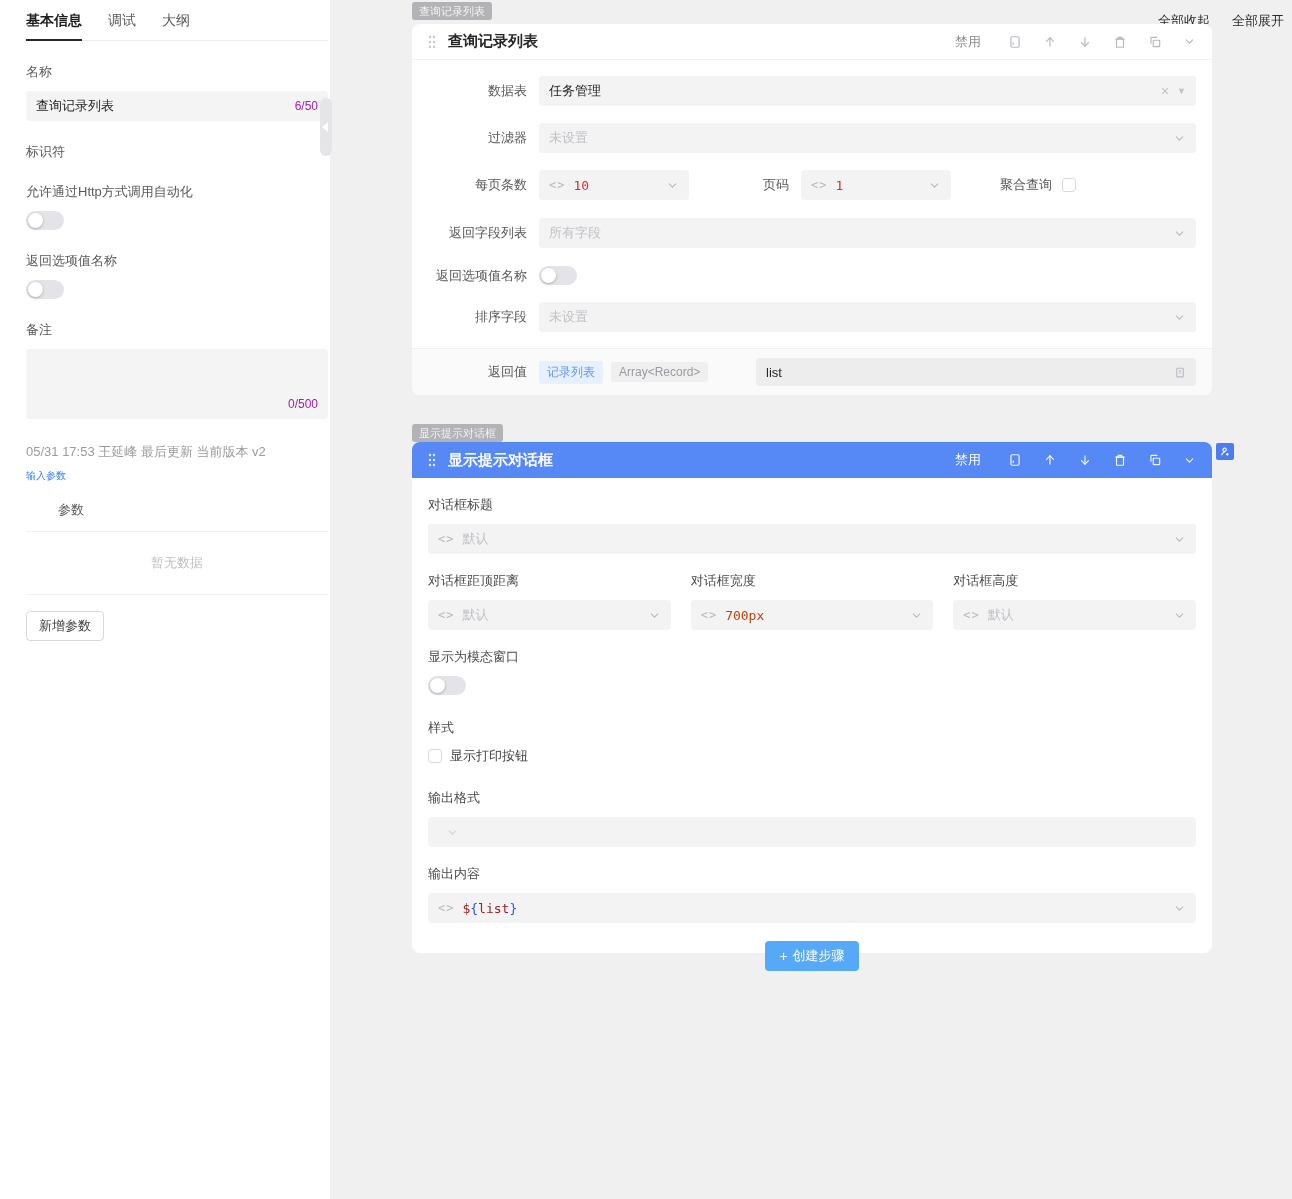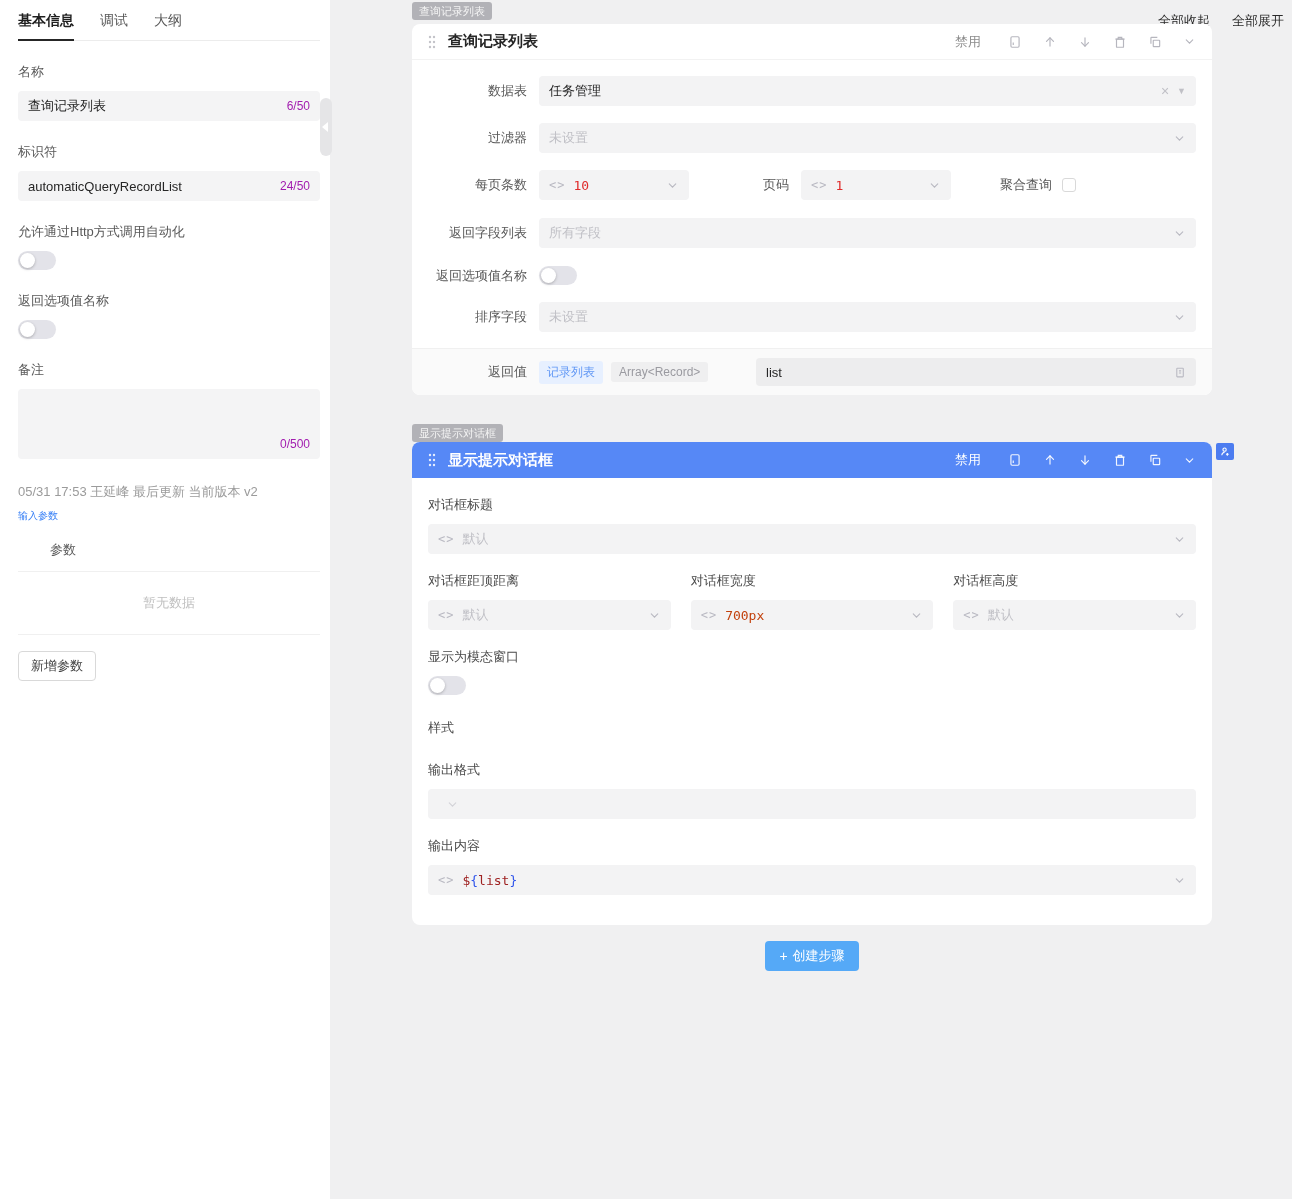--- a/index.html
+++ b/index.html
@@ -4,21 +4,21 @@
 <style>
   * { box-sizing: border-box; margin: 0; padding: 0; }
   html,body { width:1292px; height:1199px; }
   body {
     font-family: "Liberation Sans", "DejaVu Sans", sans-serif;
     font-size: 13px; color:#333; background:#fff; position:relative; overflow:hidden;
   }
   .mono { font-family:"DejaVu Sans Mono", monospace; }
 
   
-  .sidebar { position:absolute; left:4px; top:0; width:330px; height:100%; background:#fff; padding:0 14px; }
+  .sidebar { position:absolute; left:12px; top:0; width:330px; height:100%; background:#fff; padding:0 14px; }
   .tabs { display:flex; gap:26px; padding-top:12px; border-bottom:1px solid #ececec; }
   .tab { font-size:14px; color:#595959; padding-bottom:10px; cursor:pointer; position:relative; }
   .tab.active { color:#1f1f1f; font-weight:bold; }
   .tab.active::after { content:""; position:absolute; left:0; right:0; bottom:-1px; height:2px; background:#262626; }
 
   .fld-label { font-size:13px; color:#595959; margin-top:22px; margin-bottom:10px; }
   .s-input { background:#f4f4f5; border-radius:4px; height:30px; display:flex; align-items:center;
              justify-content:space-between; padding:0 10px; font-size:13px; color:#262626; }
   .counter { color:#a21caf; font-size:12px; }
 
@@ -113,24 +113,20 @@
     <div class="tab">大纲</div>
   </div>
 
   <div class="fld-label">名称</div>
   <div class="s-input">
     <span>查询记录列表</span>
     <span class="counter">6/50</span>
   </div>
 
   <div class="fld-label">标识符</div>
-  <div class="s-input">
-    <span>automaticQueryRecordList</span>
-    <span class="counter">24/50</span>
-  </div>
 
   <div class="fld-label">允许通过Http方式调用自动化</div>
   <div class="toggle"></div>
 
   <div class="fld-label">返回选项值名称</div>
   <div class="toggle"></div>
 
   <div class="fld-label">备注</div>
   <div class="remark-box">
     <span class="counter">0/500</span>
@@ -408,20 +404,24 @@
     </div>
 
     <div class="vfield">
       <div class="vlabel">显示为模态窗口</div>
       <div class="toggle"></div>
     </div>
 
     <div class="vfield">
       <div class="vlabel" style="margin-top:24px;">样式</div>
     </div>
+    <div class="check-row" style="margin-top:2px;">
+      <span class="checkbox"></span>
+      <span>显示打印按钮</span>
+    </div>
 
     <div class="vfield">
       <div class="vlabel" style="margin-top:24px;">输出格式</div>
       <div class="sel">
         <span class="chev" style="color:#d3d3d8;">
             <svg width="13" height="13" viewBox="0 0 24 24" fill="none" stroke="currentColor" stroke-width="2" stroke-linecap="round">
               <polyline points="6 9 12 15 18 9"></polyline>
             </svg>
           </span>
       </div>

